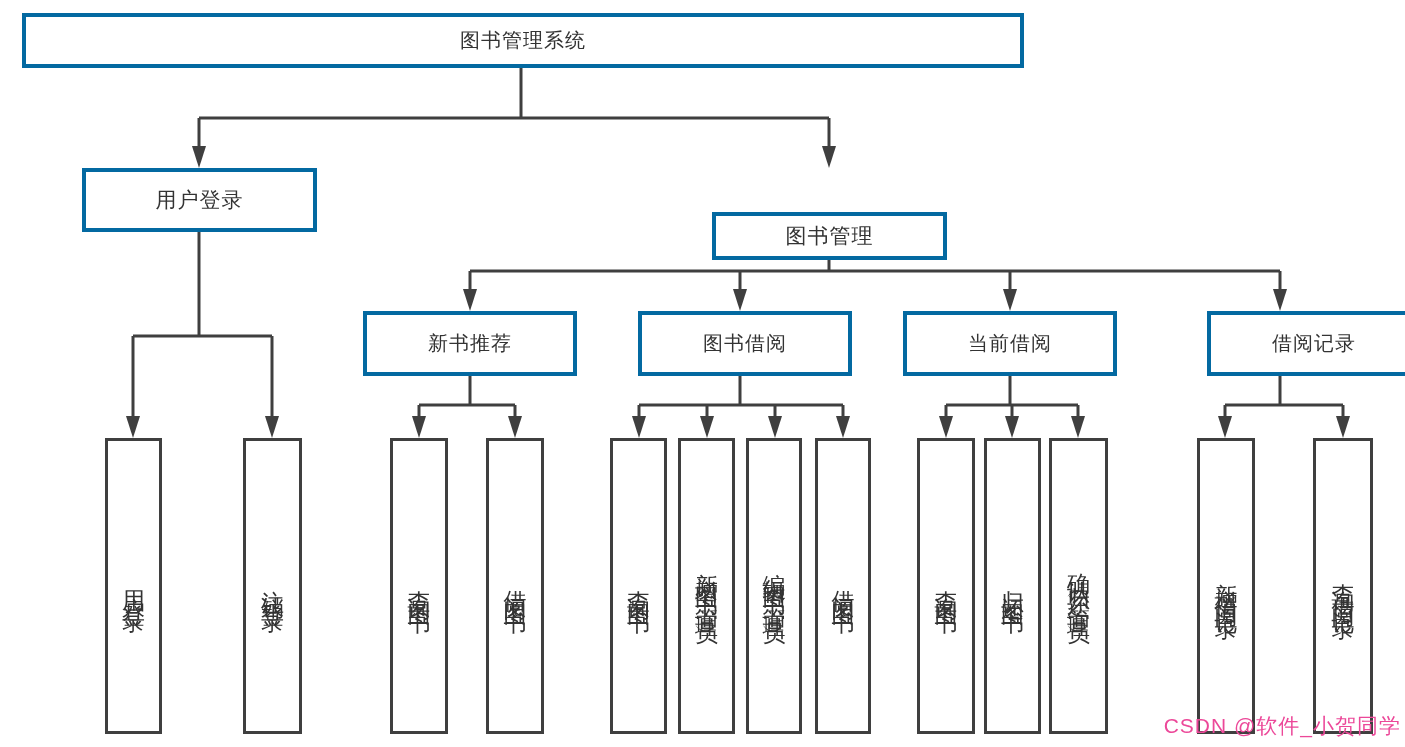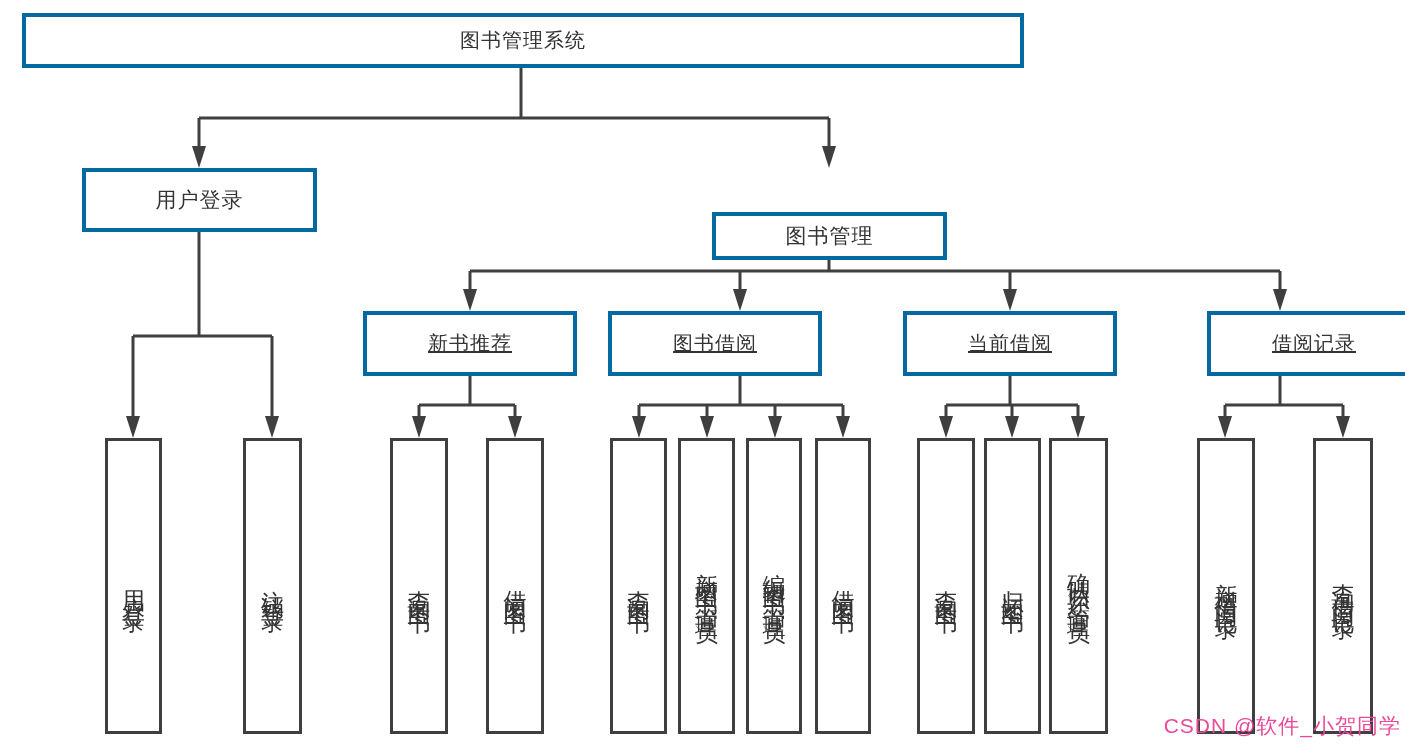--- a/index.html
+++ b/index.html
@@ -34,23 +34,23 @@
     font-size: 21px;
     letter-spacing: 1px;
     white-space: nowrap;
   }
   .node-root {
     left: 22px; top: 13px; width: 1002px; height: 55px;
     font-size: 20px;
   }
   .node-l2-0 { left: 82px;  top: 168px; width: 235px; height: 64px; }
   .node-l2-1 { left: 712px; top: 168px; width: 235px; height: 48px; margin-top: 44px; }
-  .node-l3 { top: 311px; width: 214px; height: 65px; font-size: 20px; text-decoration: underline; }
+  .node-l3 { top: 311px; width: 214px; height: 65px; font-size: 20px; }
   .node-l3-0 { left: 363px; }
-  .node-l3-1 { left: 608px; }
+  .node-l3-1 { left: 638px; }
   .node-l3-2 { left: 903px; }
   .node-l3-3 { left: 1207px; }
   .leaf {
     position: absolute;
     z-index: 2;
     box-sizing: border-box;
     top: 438px;
     height: 296px;
     background: #ffffff;
     border: 3px solid #3f3f3f;

